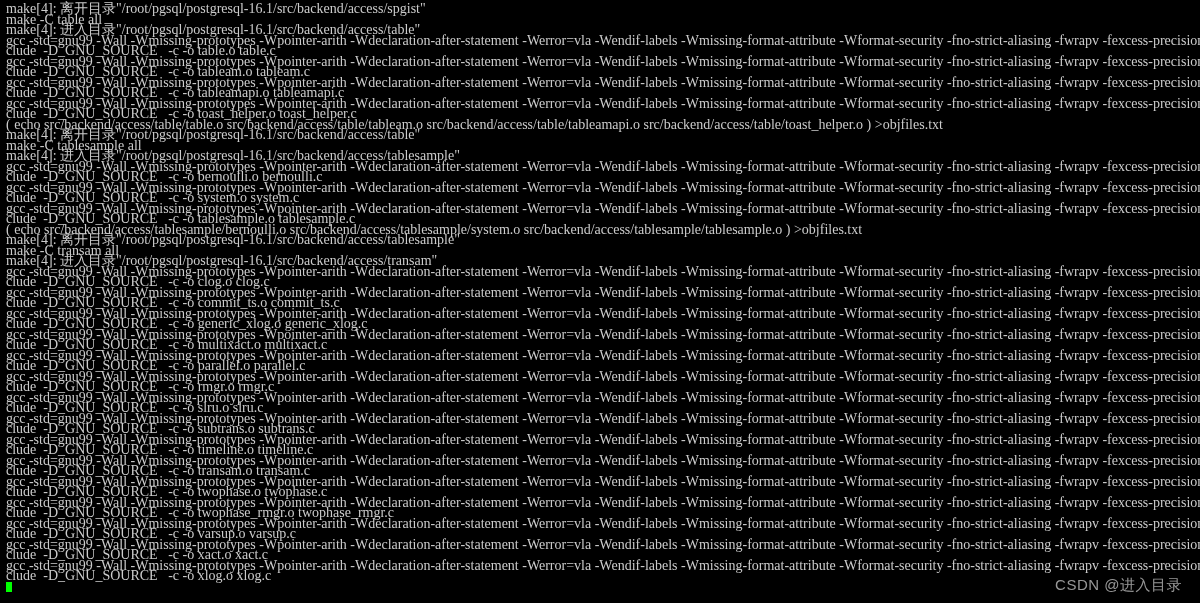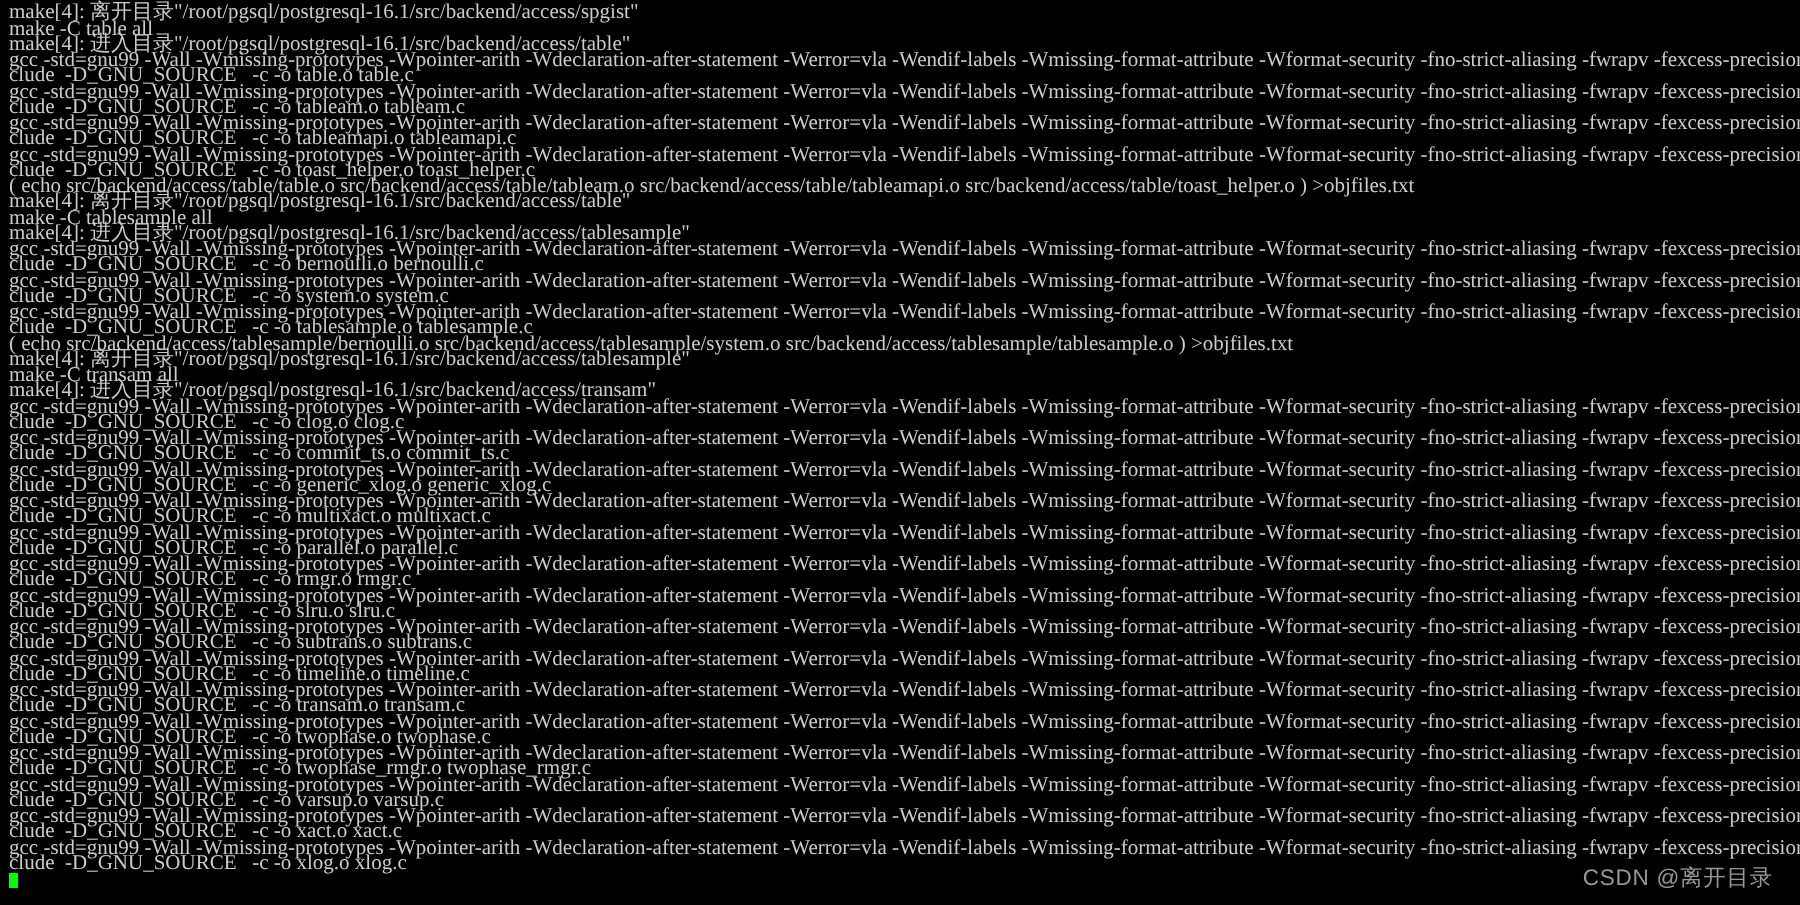--- a/index.html
+++ b/index.html
@@ -89,13 +89,13 @@
 gcc -std=gnu99 -Wall -Wmissing-prototypes -Wpointer-arith -Wdeclaration-after-statement -Werror=vla -Wendif-labels -Wmissing-format-attribute -Wformat-security -fno-strict-aliasing -fwrapv -fexcess-precision=standard -O2 -I../../../../src/in
 clude  -D_GNU_SOURCE   -c -o twophase_rmgr.o twophase_rmgr.c
 gcc -std=gnu99 -Wall -Wmissing-prototypes -Wpointer-arith -Wdeclaration-after-statement -Werror=vla -Wendif-labels -Wmissing-format-attribute -Wformat-security -fno-strict-aliasing -fwrapv -fexcess-precision=standard -O2 -I../../../../src/in
 clude  -D_GNU_SOURCE   -c -o varsup.o varsup.c
 gcc -std=gnu99 -Wall -Wmissing-prototypes -Wpointer-arith -Wdeclaration-after-statement -Werror=vla -Wendif-labels -Wmissing-format-attribute -Wformat-security -fno-strict-aliasing -fwrapv -fexcess-precision=standard -O2 -I../../../../src/in
 clude  -D_GNU_SOURCE   -c -o xact.o xact.c
 gcc -std=gnu99 -Wall -Wmissing-prototypes -Wpointer-arith -Wdeclaration-after-statement -Werror=vla -Wendif-labels -Wmissing-format-attribute -Wformat-security -fno-strict-aliasing -fwrapv -fexcess-precision=standard -O2 -I../../../../src/in
 clude  -D_GNU_SOURCE   -c -o xlog.o xlog.c
 <span class="cursor"></span></div>
 
-<div id="watermark">CSDN @离开目录</div>
+<div id="watermark">CSDN @进入目录</div>
 
 </body></html>

